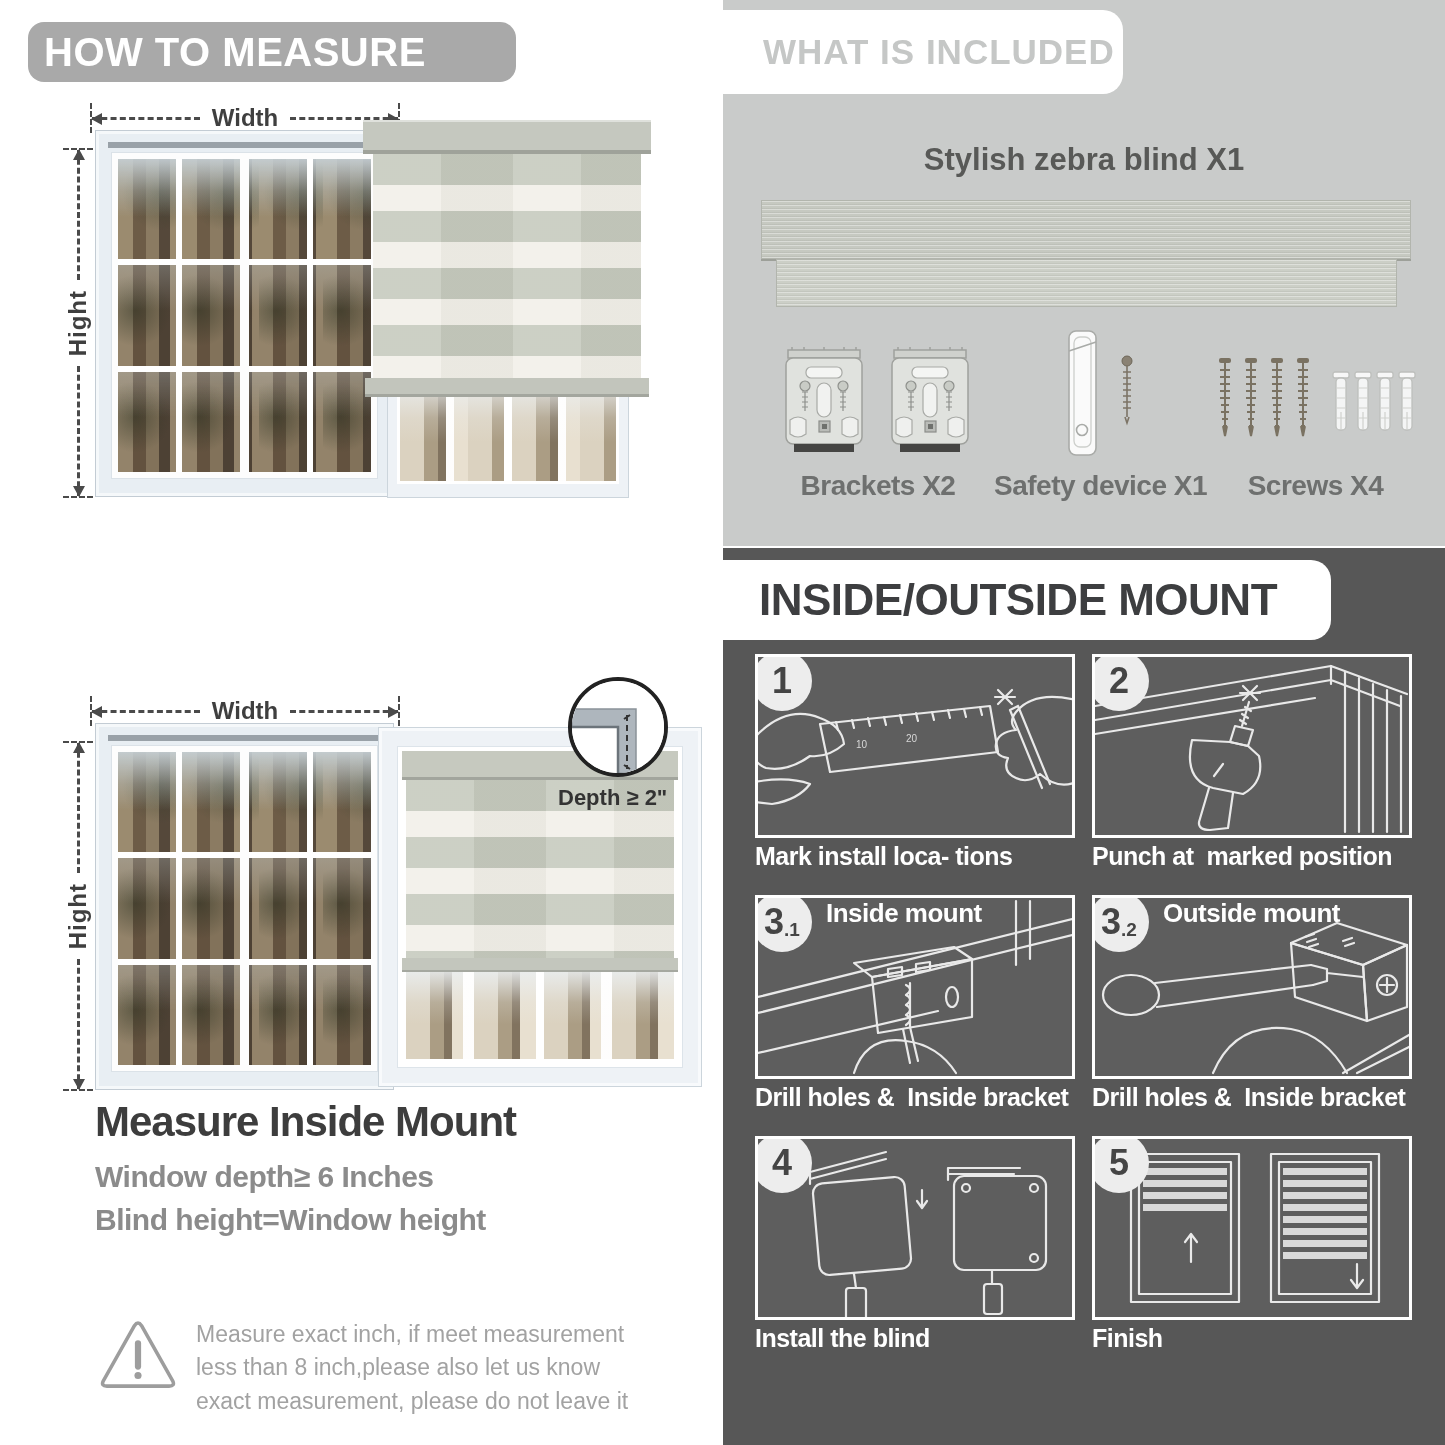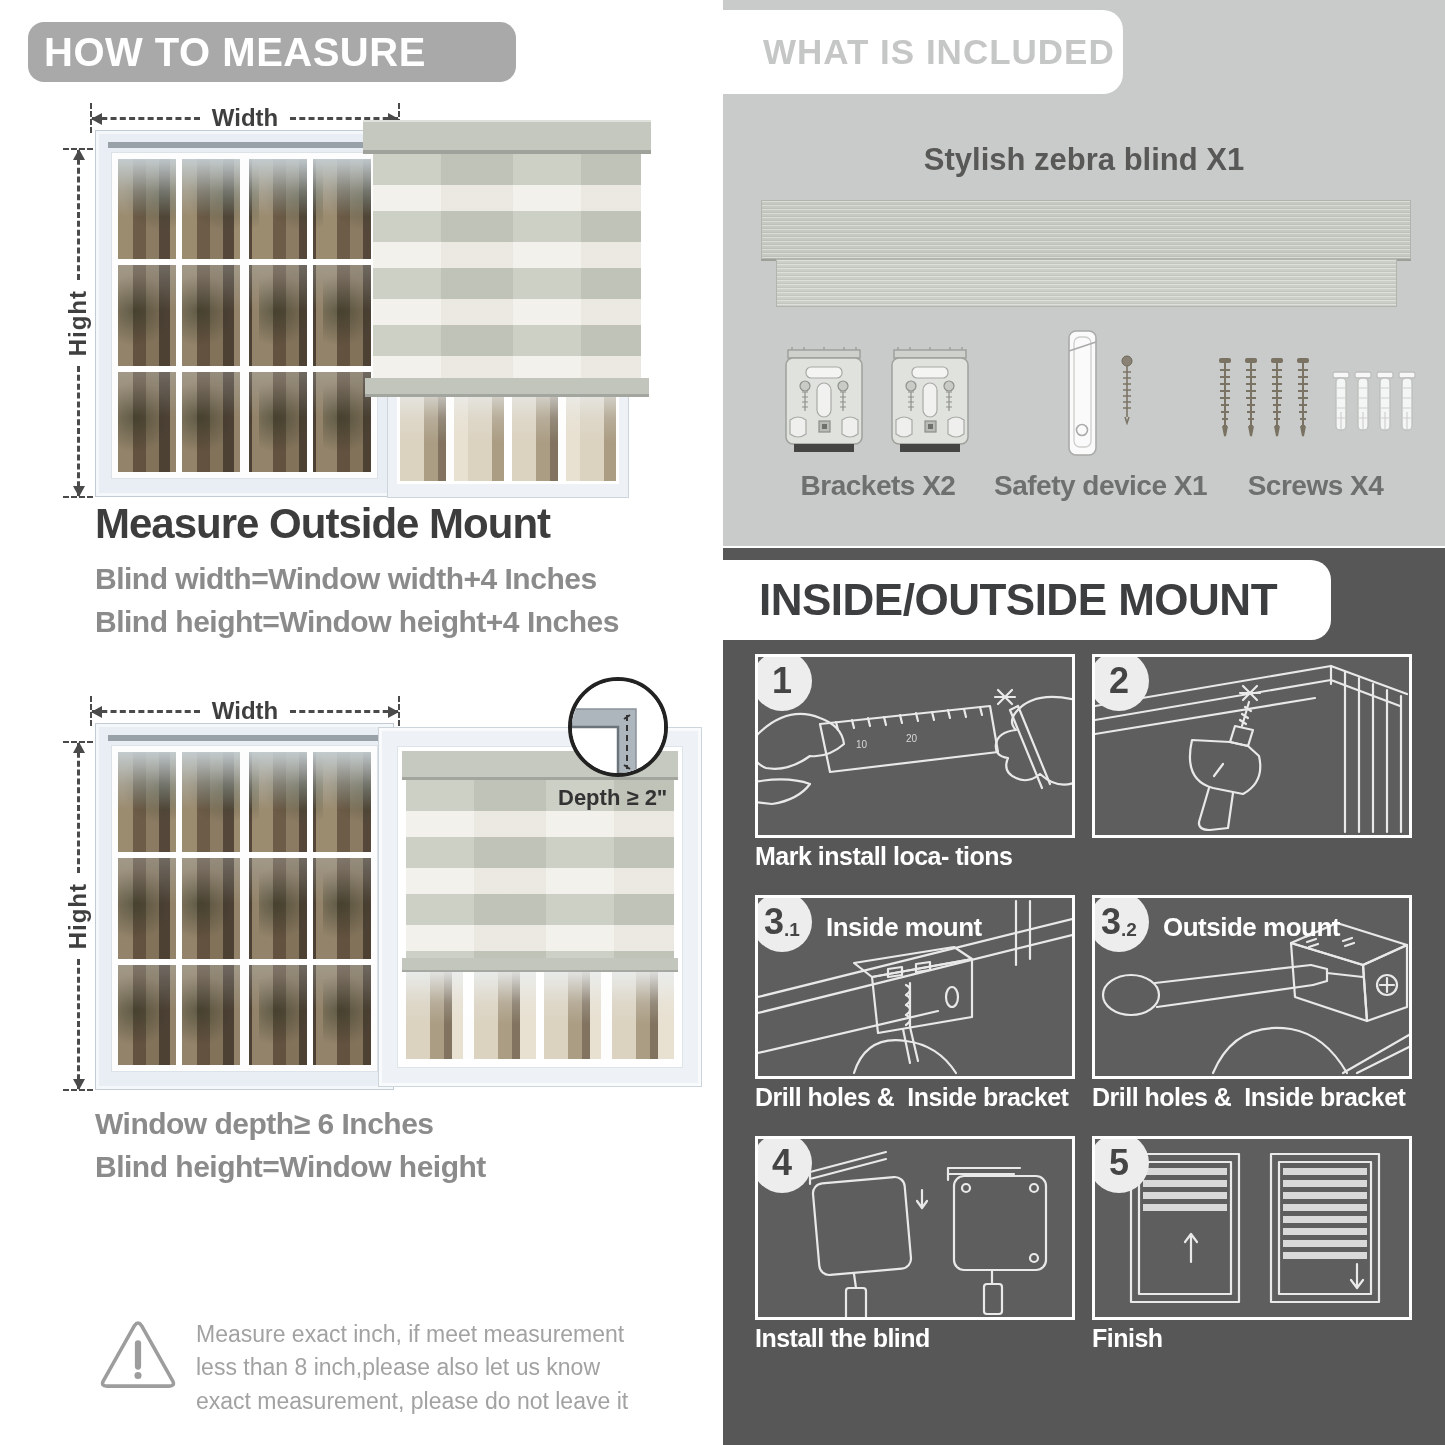--- a/index.html
+++ b/index.html
@@ -117,21 +117,21 @@
     border-radius:0 20px 20px 0;line-height:80px;padding-left:36px;
     font-size:44px;font-weight:bold;color:#3d3e40;letter-spacing:-0.5px;
   }
   .steps{position:absolute;left:32px;top:106px;width:660px;display:grid;grid-template-columns:320px 320px;column-gap:17px;row-gap:24px;}
   .card{position:relative;height:178px;border:3px solid #ffffff;background:#5e5e5e;overflow:hidden;}
   .badge{
     position:absolute;top:-6px;left:-6px;width:60px;height:60px;border-radius:50%;
     background:#ededed;color:#454545;font-weight:bold;display:flex;align-items:center;justify-content:center;font-size:36px;z-index:3;
   }
   .badge .sub{font-size:19px;margin-top:16px;}
-  .card-title{position:absolute;left:68px;top:14px;color:#fff;font-size:26px;font-weight:bold;letter-spacing:-0.5px;z-index:3;}
+  .card-title{position:absolute;left:68px;top:0;color:#fff;font-size:26px;font-weight:bold;letter-spacing:-0.5px;z-index:3;}
   .card svg{position:absolute;left:0;top:0;width:100%;height:100%;}
   .caption{margin-top:4px;color:#ffffff;font-size:25px;font-weight:bold;letter-spacing:-0.5px;white-space:pre;}
 
   .lineart{stroke:#e9e9e9;stroke-width:2.2;fill:none;stroke-linecap:round;stroke-linejoin:round;}
 </style>
 </head>
 <body>
 
 <div class="left-col">
 
@@ -179,25 +179,20 @@
             <div class="phL"></div>
             <div class="phL"></div>
           </div>
       </div>
       <div class="bo-headrail"></div>
       <div class="bo-fabric stripes"></div>
       <div class="bo-botrail"></div>
     </div>
   </div>
 
-  <div class="measure-text abs" style="left:95px;top:500px;width:610px;">
-    <h2>Measure Outside Mount</h2>
-    <div class="tline">Blind width=Window width+4 Inches</div>
-    <div class="tline">Blind height=Window height+4 Inches</div>
-  </div>
 
   <div class="abs" style="left:60px;top:693px;width:660px;height:405px;">
     <div class="ruler-h" style="left:30px;top:2px;width:310px;">
       <span class="rh-end"></span>
       <span class="rh-line l"></span>
       <span class="rh-label">Width</span>
       <span class="rh-line r"></span>
       <span class="rh-end"></span>
     </div>
     <div class="ruler-v" style="left:2px;top:48px;height:350px;">
@@ -247,20 +242,21 @@
           <path d="M0,46 L46,46 L46,92" fill="none" stroke="#6c747b" stroke-width="2.5"></path>
           <path d="M55,34 L55,88" stroke="#333" stroke-width="2" stroke-dasharray="6,4" fill="none"></path>
           <path d="M52,38 L58,34 M52,84 L58,88" stroke="#333" stroke-width="2" fill="none"></path>
         </svg>
       </div>
       <div class="depth-label">Depth ≥ 2"</div>
     </div>
   </div>
 
   <div class="measure-text abs" style="left:95px;top:1098px;width:620px;">
+    <h2>Measure Inside Mount</h2>
     <div class="tline">Window depth≥ 6 Inches</div>
     <div class="tline">Blind height=Window height</div>
   </div>
 
   <div class="warning">
     <span>
       <svg viewBox="0 0 90 82" width="80" height="74">
         <path d="M41,8 Q45,2 49,8 L84,70 Q87,76 80,76 L10,76 Q3,76 6,70 Z" fill="none" stroke="#9d9d9d" stroke-width="4" stroke-linejoin="round"></path>
         <path d="M45,28 L45,54" stroke="#9d9d9d" stroke-width="7" stroke-linecap="round" fill="none"></path>
         <circle cx="45" cy="64" r="4" fill="#9d9d9d"></circle>
@@ -389,20 +385,21 @@
               <path d="M97,80 Q88,120 118,128 L148,134 Q170,122 164,96 L153,86 135,82 Z"></path>
               <path d="M114,128 L104,162 Q103,170 115,170 L133,168 L138,133"></path>
               <path d="M128,104 L119,116"></path>
             </g>
           </svg>
           <div class="badge">
               <span>2</span>
               <span class="sub"></span>
             </div>
         </div>
+        <div class="caption">Punch at  marked position</div>
       </div>
 
       <div class="step">
         <div class="card">
           <svg viewBox="0 0 314 172">
             <g class="lineart">
               <path d="M0,96 L314,18 M0,112 L314,34"></path>
               <path d="M258,0 L258,64 M272,0 L272,58"></path>
               <path d="M0,152 L180,110"></path>
               <path d="M96,62 L196,46 L214,58 L114,76 Z"></path>

